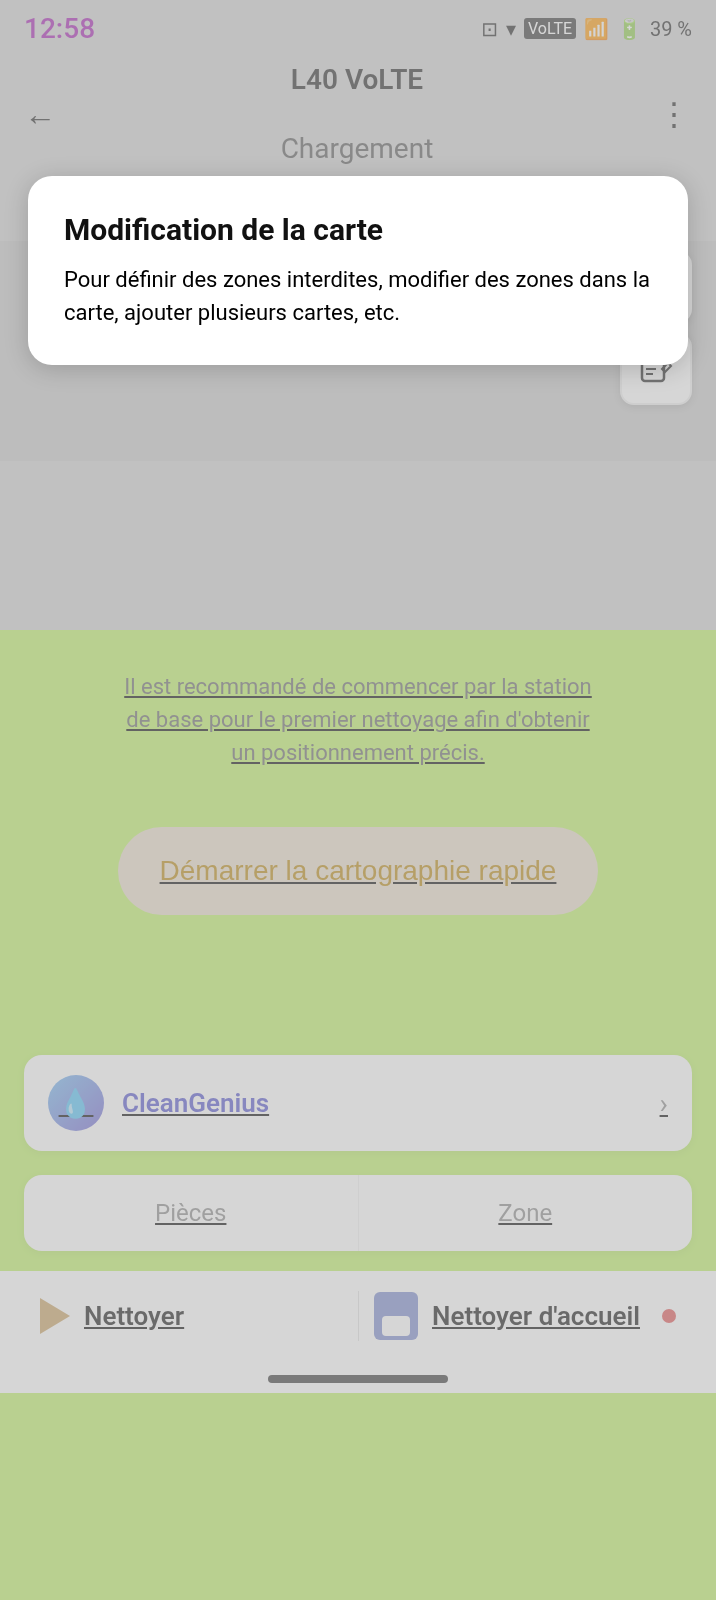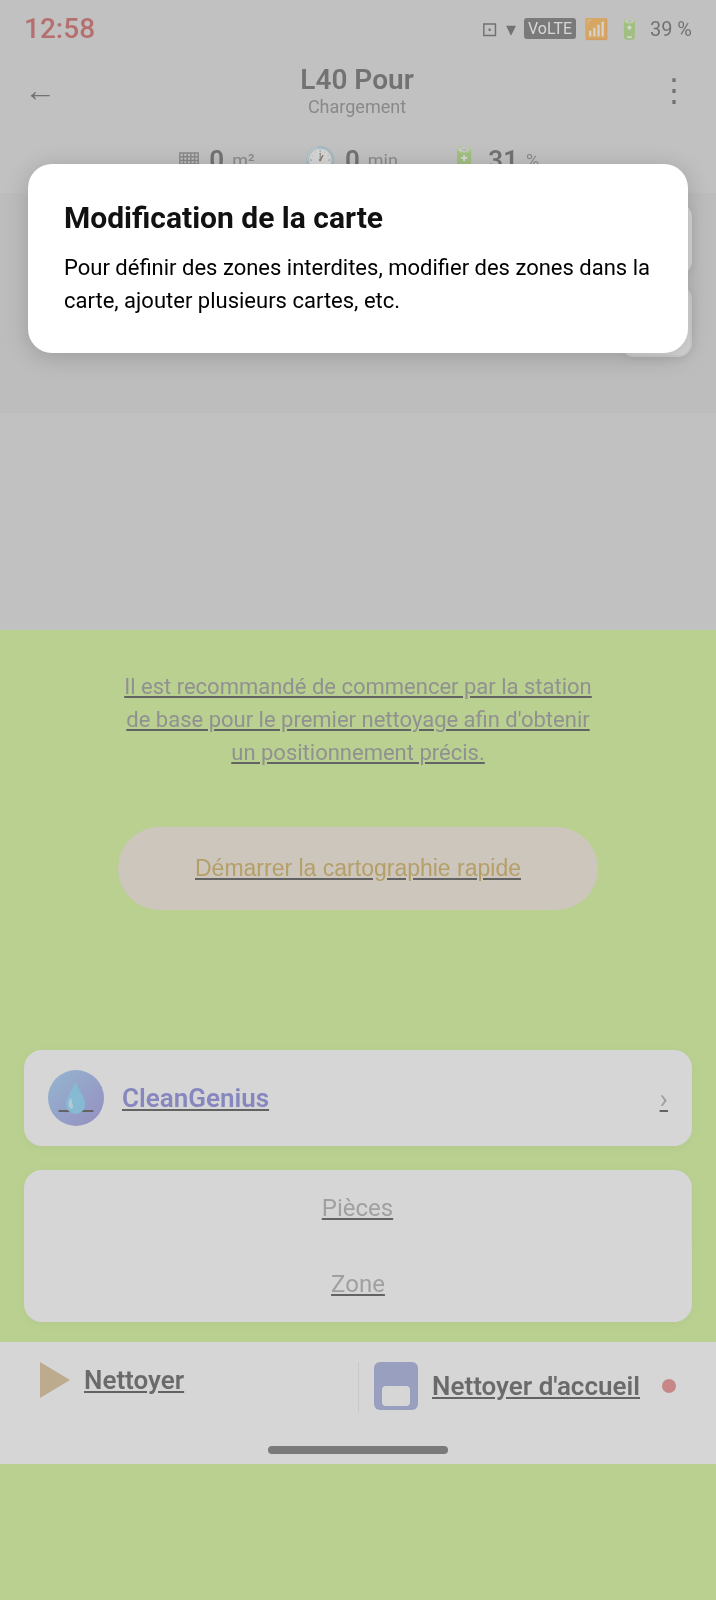--- a/index.html
+++ b/index.html
@@ -16,21 +16,21 @@
     .status-bar {
       display: flex;
       justify-content: space-between;
       align-items: center;
       padding: 12px 24px 8px 24px;
       background: #d0d0d0;
     }
     .status-time {
       font-size: 28px;
       font-weight: 500;
-      color: #b91c1c;
+      color: #a21caf;
     }
     .status-icons {
       display: flex;
       align-items: center;
       gap: 8px;
       font-size: 22px;
       color: #222;
     }
 
     
@@ -48,22 +48,23 @@
     }
     .nav-title {
       text-align: center;
     }
     .nav-title-main {
       font-size: 28px;
       font-weight: 600;
       color: #222;
     }
     .nav-title-sub {
-      font-size: 18px;
+      font-size: 28px;
       color: #555;
+      margin-top: 36px;
     }
     .nav-menu {
       font-size: 32px;
       color: #222;
       cursor: pointer;
       letter-spacing: 2px;
     }
 
     
     .stats-row {
@@ -144,21 +145,21 @@
       font-size: 30px;
     }
     .action-btn.active {
       background: white;
       border: 2px solid #eee;
     }
 
     
     .modal-card {
       position: absolute;
-      top: 164px;
+      top: 176px;
       left: 28px;
       right: 28px;
       background: white;
       border-radius: 24px;
       padding: 36px 36px 36px 36px;
       box-shadow: 0 4px 24px rgba(0,0,0,0.18);
       z-index: 20;
     }
     .modal-title {
       font-size: 30px;
@@ -184,21 +185,21 @@
 
     
     .start-btn {
       display: block;
       margin: 0 auto 40px auto;
       width: 480px;
       padding: 28px 40px;
       background: #e8dcc8;
       border: none;
       border-radius: 60px;
-      font-size: 23px;
+      font-size: 28px;
       font-weight: 500;
       color: #b8860b;
       cursor: pointer;
       text-align: center;
     }
 
     
     .clean-genius-card {
       margin: 0 24px 24px 24px;
       background: white;
@@ -232,42 +233,41 @@
     }
 
     
     .tabs-row {
       margin: 0 24px 20px 24px;
       background: white;
       border-radius: 18px;
       display: flex;
       overflow: hidden;
       box-shadow: 0 2px 8px rgba(0,0,0,0.07);
-      flex-direction: column;
     }
     .tab-item {
       flex: 1;
       text-align: center;
       padding: 24px 0;
       font-size: 24px;
       color: #888;
       cursor: pointer;
       border-right: 1px solid #f0f0f0;
     }
     .tab-item:last-child { border-right: none; }
     .tab-item.active {
       font-weight: 700;
       color: #111;
     }
 
     
     .bottom-bar {
       background: white;
       display: flex;
-      align-items: flex-start;
+      align-items: center;
       padding: 20px 40px;
       gap: 0;
     }
     .bottom-action {
       flex: 1;
       display: flex;
       align-items: center;
       gap: 14px;
       cursor: pointer;
     }
@@ -365,21 +365,21 @@
       <span style="font-size:16px;background:#333;color:white;padding:1px 4px;border-radius:3px;">VoLTE</span>
       <span style="font-size:20px;">📶</span>
       <span style="font-size:20px;">🔋</span>
       <span style="font-size:20px;">39 %</span>
     </div>
   </div>
 
   <div class="top-nav" style="position:relative;z-index:5;">
     <span class="nav-back">←</span>
     <div class="nav-title">
-      <div class="nav-title-main">L40 Pour</div>
+      <div class="nav-title-main">L40 VoLTE</div>
       <div class="nav-title-sub">Chargement</div>
     </div>
     <span class="nav-menu">⋮</span>
   </div>
 
   <div class="stats-row" style="position:relative;z-index:5;">
     <div class="stat-item">
       <span class="stat-icon">▦</span>
       <span class="stat-value">0</span>
       <span class="stat-unit">m²</span>

